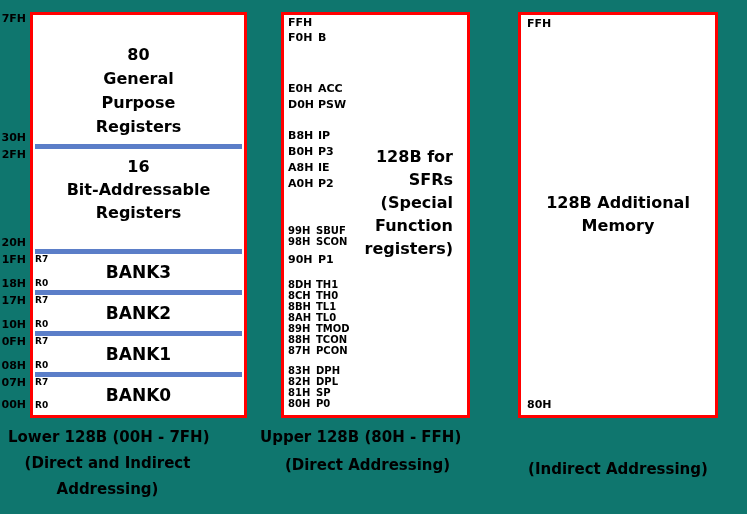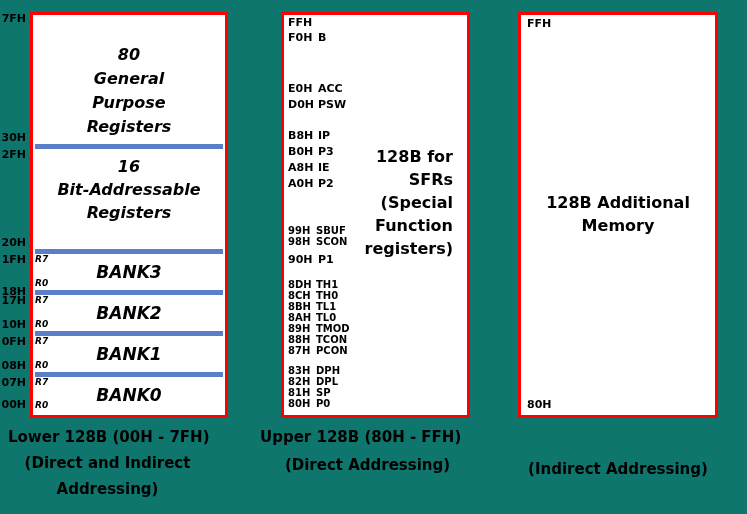--- a/index.html
+++ b/index.html
@@ -1,20 +1,20 @@
 <!DOCTYPE html>
 <html><head>
 <meta charset="utf-8">
 <style>
   * { margin:0; padding:0; box-sizing:border-box; }
   html,body { background:#ffffff; }
   body { font-family:"DejaVu Sans","Liberation Sans",sans-serif; font-weight:bold; color:#000; }
   .page { position:relative; width:747px; height:514px; background:#0f766e; overflow:hidden; }
   .box { position:absolute; border:3px solid #ff0000; background:#fff;padding-left:20px; }
-  #lower-box { left:30px; top:12px; width:198px; height:406px;font-style:italic; }
+  #lower-box { left:30px; top:12px; width:217px; height:406px; }
   #upper-box { left:281px; top:12px; width:189px; height:406px; }
   #add-box   { left:518px; top:12px; width:200px; height:406px; }
 
   .outer-addr { position:absolute; right:2px; font-size:11px; line-height:12px; white-space:nowrap; }
   .lower-addr-col { position:absolute; left:0; top:0; width:28px; height:420px; }
 
   .bigtext { position:absolute; left:0; width:100%; text-align:center; font-size:16px; line-height:24px; white-space:pre-line; }
   .bar { position:absolute; left:2px; right:2px; height:5px; background:#5b7ec8; }
   .bank { position:absolute; left:0; width:100%; text-align:center; font-size:17px; }
   .rmark { position:absolute; left:2px; font-size:9px; line-height:10px; }
@@ -39,21 +39,21 @@
 <body>
 
 <div class="page">
 
   <div class="lower-addr-col">
     <span class="outer-addr" style="top:13px">7FH</span>
     <span class="outer-addr" style="top:132px">30H</span>
     <span class="outer-addr" style="top:149px">2FH</span>
     <span class="outer-addr" style="top:237px">20H</span>
     <span class="outer-addr" style="top:254px">1FH</span>
-    <span class="outer-addr" style="top:286px">18H</span>
+    <span class="outer-addr" style="top:278px">18H</span>
     <span class="outer-addr" style="top:295px">17H</span>
     <span class="outer-addr" style="top:319px">10H</span>
     <span class="outer-addr" style="top:336px">0FH</span>
     <span class="outer-addr" style="top:360px">08H</span>
     <span class="outer-addr" style="top:377px">07H</span>
     <span class="outer-addr" style="top:399px">00H</span>
   </div>
 
   <div class="box" id="lower-box">
     <div class="bigtext" style="top:28px">80

